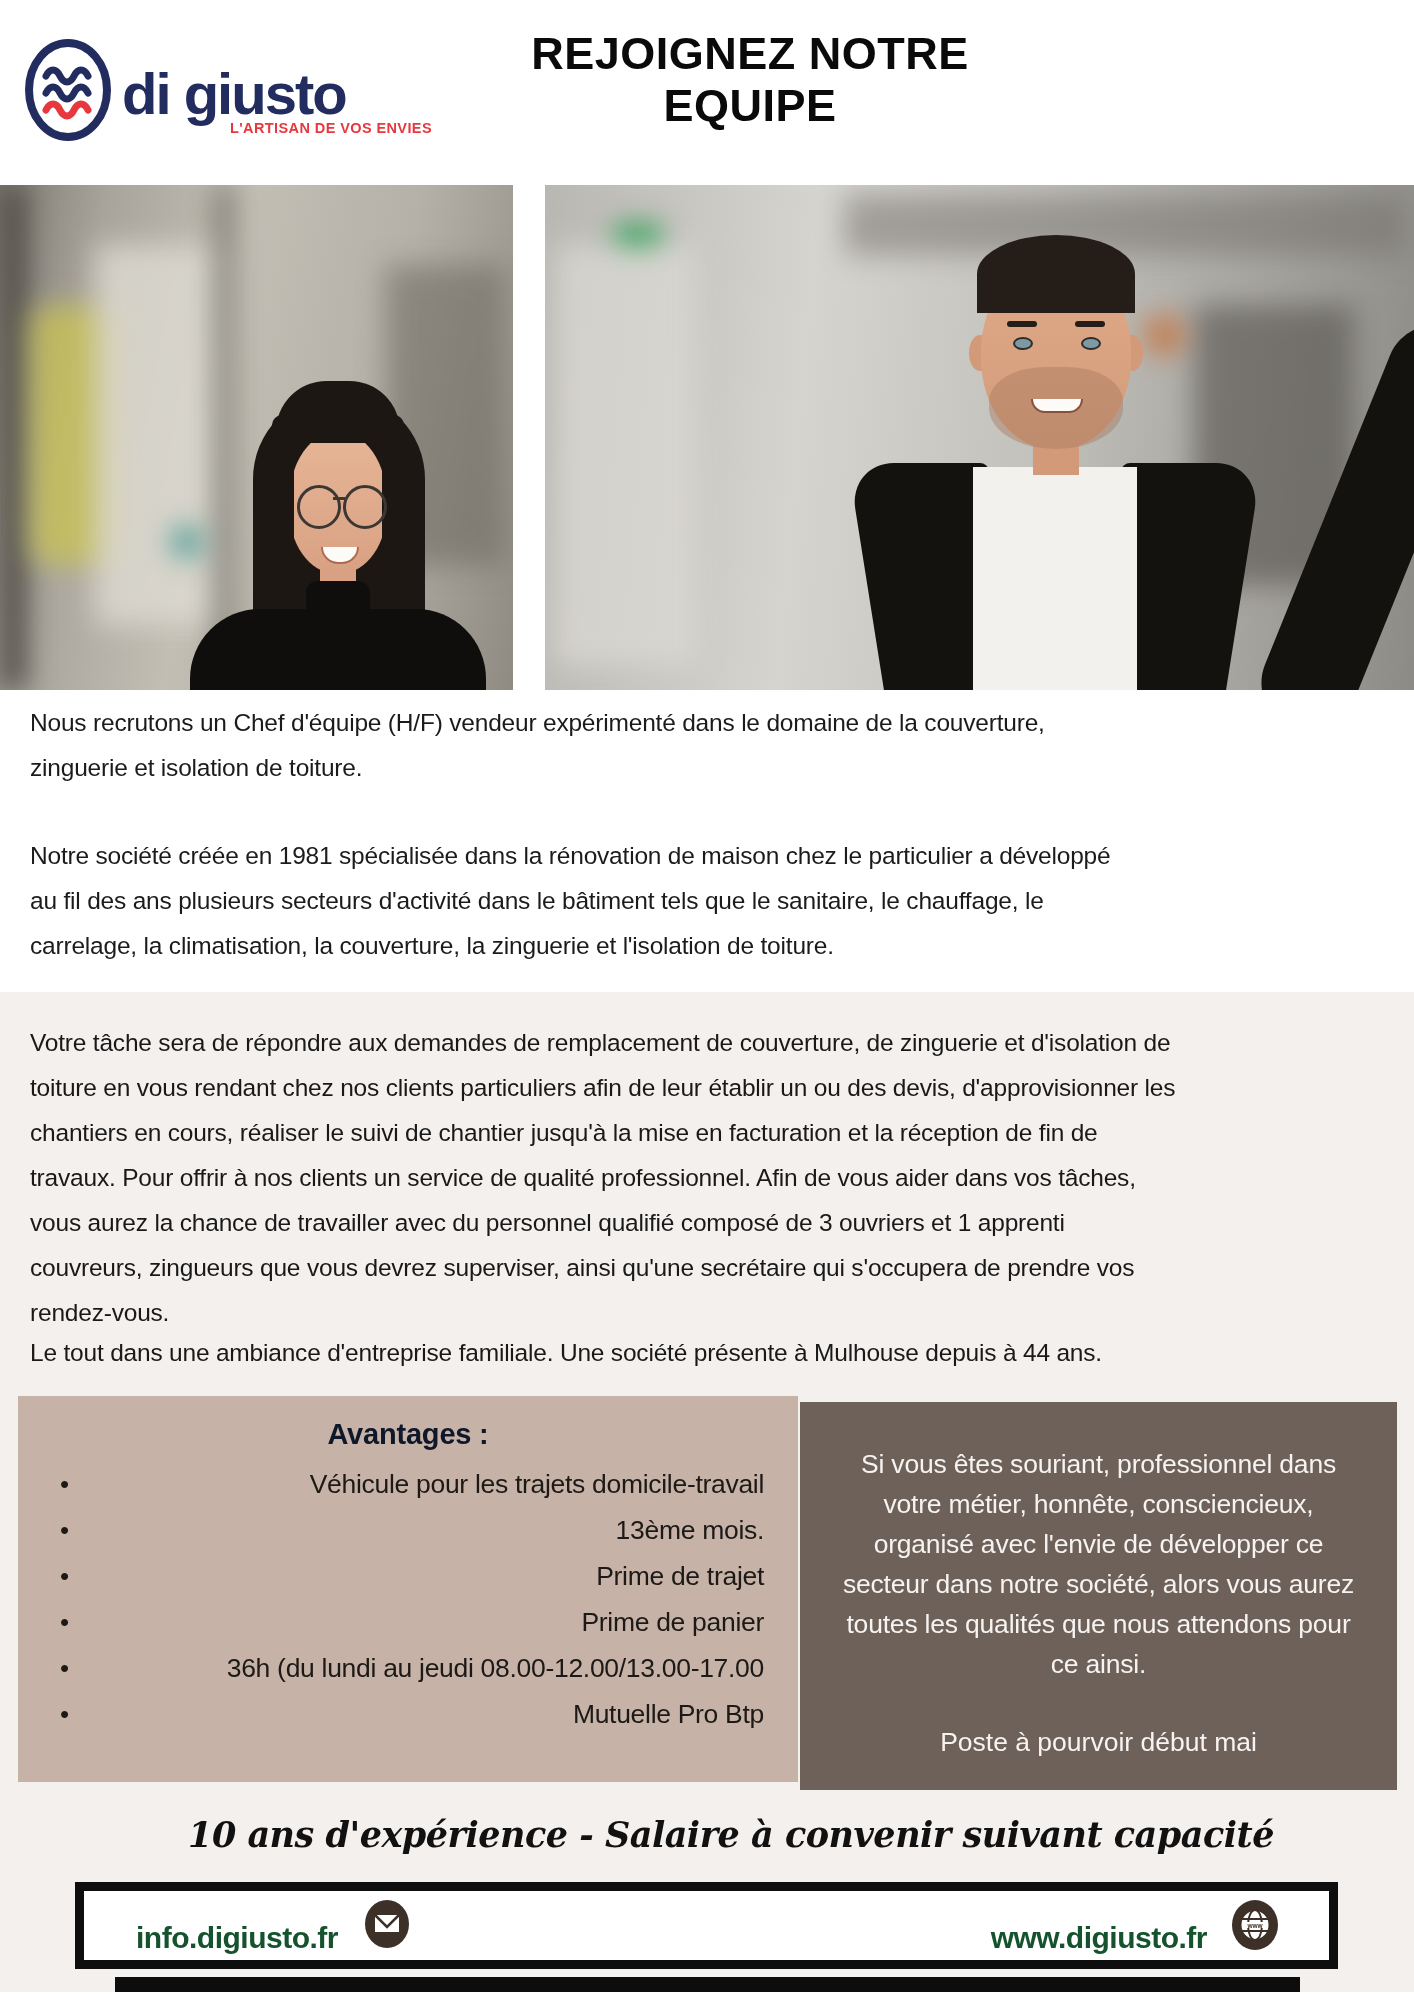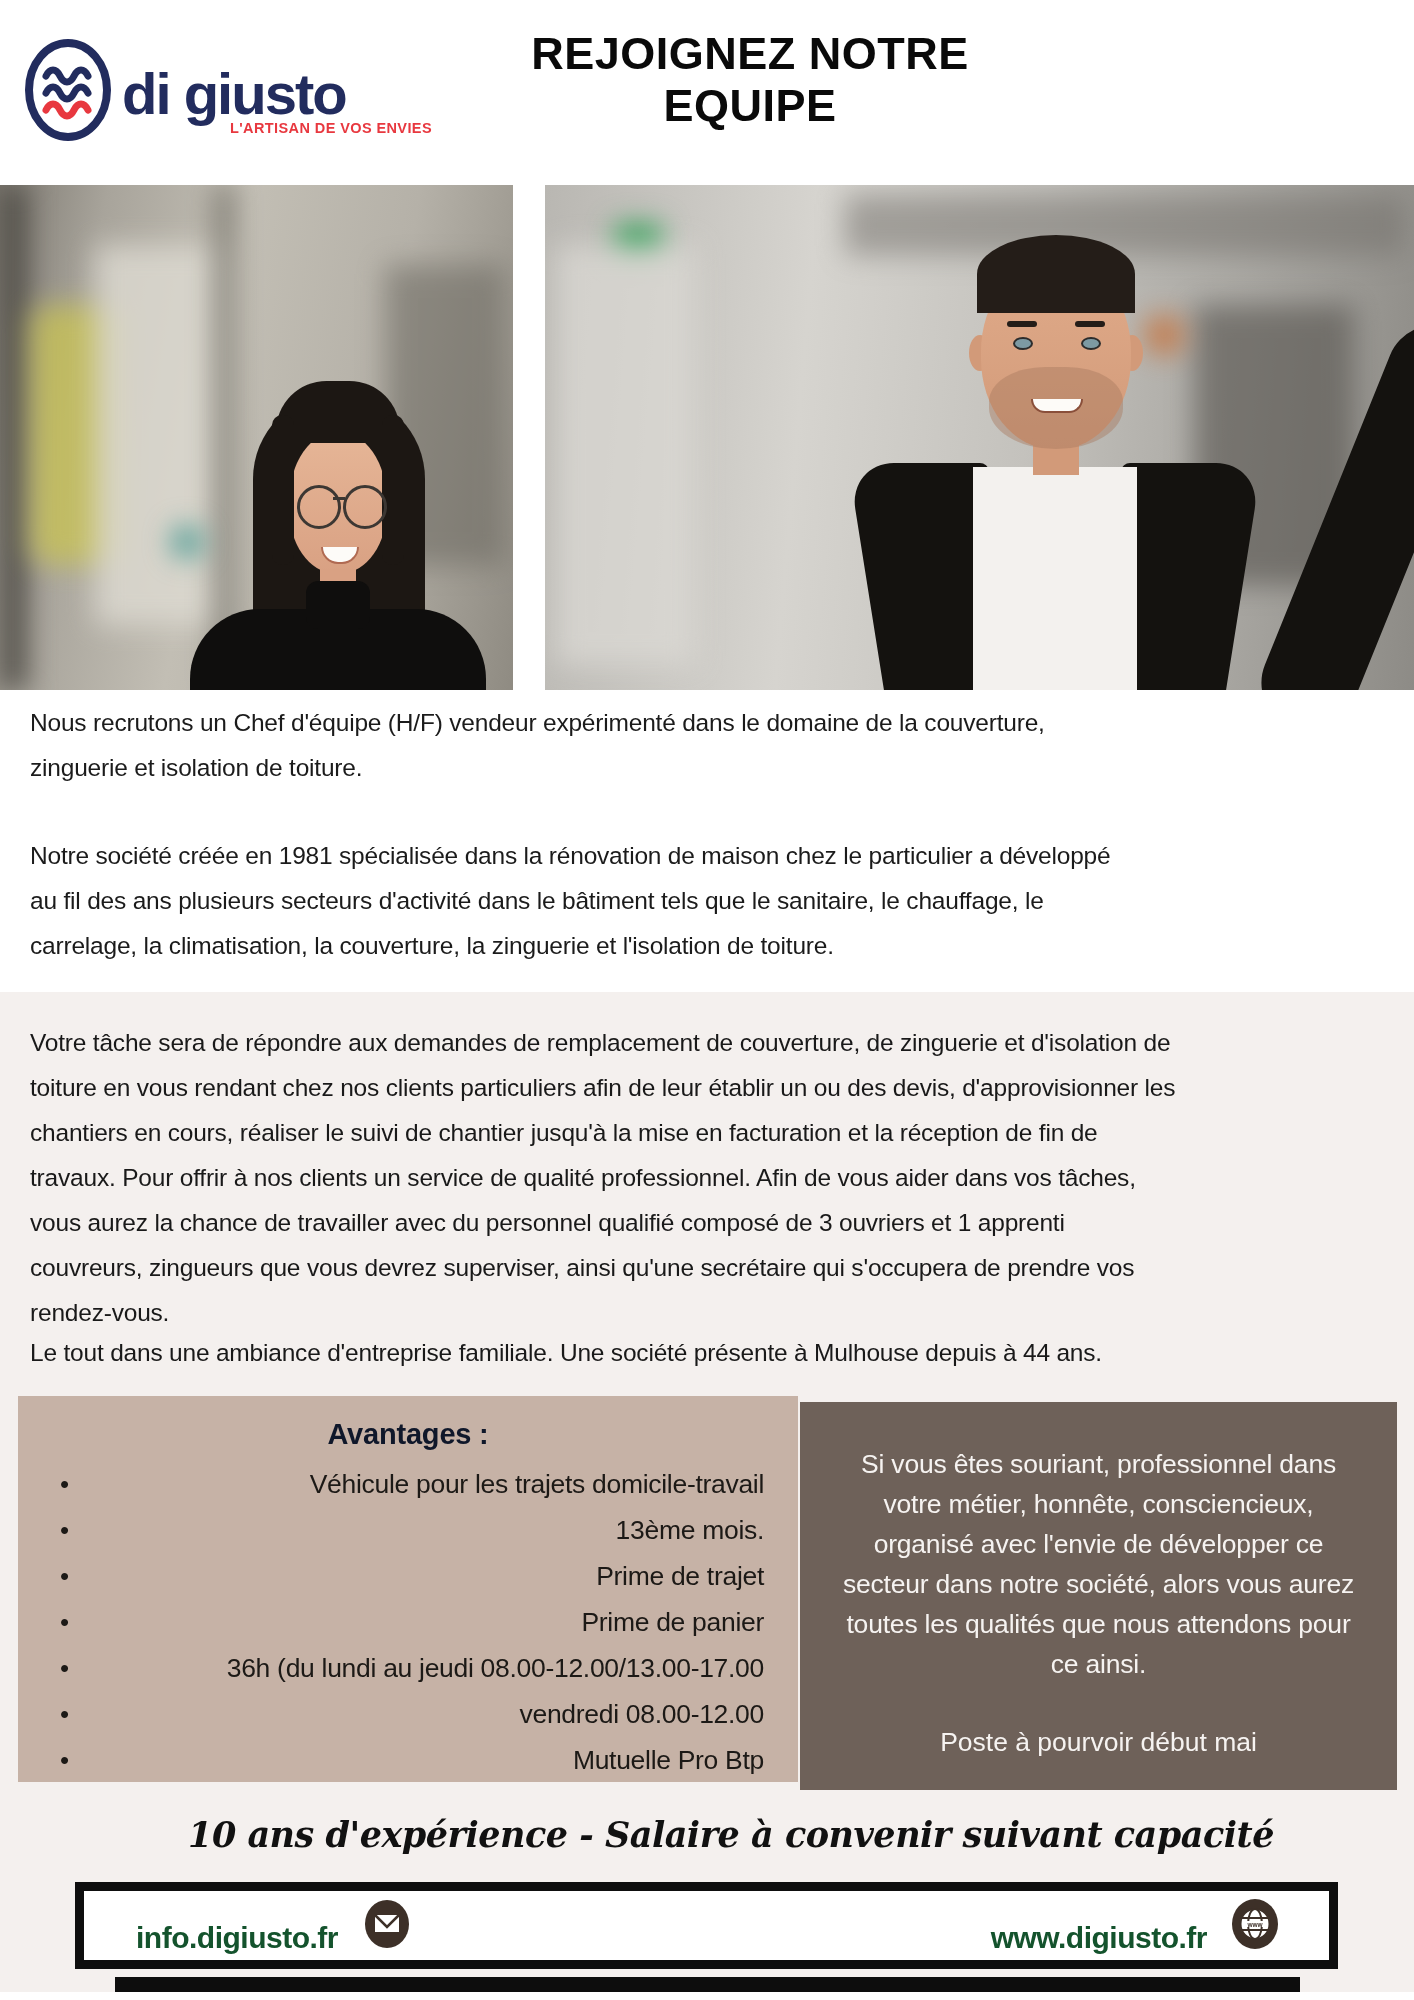--- a/index.html
+++ b/index.html
@@ -85,21 +85,21 @@
     position:absolute;left:0;top:822px;width:1414px;text-align:center;
     font-family:"DejaVu Serif",serif;font-style:italic;font-weight:700;
     font-size:35px;color:#111;letter-spacing:-.5px;padding-left:24px;
   }
   
   .footer-box{
     position:absolute;left:75px;top:890px;width:1263px;height:87px;
     box-sizing:border-box;border:9px solid #0e0e0e;background:#ffffff;
   }
   .footer-left{position:absolute;left:52px;top:50%;transform:translateY(-50%);display:flex;align-items:center;gap:26px;}
-  .footer-right{position:absolute;right:50px;top:50%;transform:translateY(-50%);display:flex;align-items:center;gap:24px;}
+  .footer-right{position:absolute;right:50px;top:50%;transform:translateY(-50%);display:flex;align-items:flex-end;gap:24px;}
   .footer-text{font-size:30px;font-weight:700;letter-spacing:-.5px;color:#14532d;white-space:nowrap;margin-top:24px;}
   .bottom-bar{position:absolute;left:115px;top:985px;width:1185px;height:15px;background:#0d0d0d;}
 </style>
 </head>
 <body>
 
 <div class="page">
 
   <div class="logo-icon">
     <svg width="88" height="104" viewBox="0 0 88 104">
@@ -170,21 +170,20 @@
     <div class="p4">Le tout dans une ambiance d'entreprise familiale. Une société présente à Mulhouse depuis à 44 ans.</div>
 
     <div class="advantages-box">
       <div class="advantages-title">Avantages :</div>
       <ul class="advantages-list">
         <li>Véhicule pour les trajets domicile-travail</li>
         <li>13ème mois.</li>
         <li>Prime de trajet</li>
         <li>Prime de panier</li>
         <li>36h (du lundi au jeudi 08.00-12.00/13.00-17.00</li>
-        <li>vendredi 08.00-12.00</li>
         <li>Mutuelle Pro Btp</li>
       </ul>
     </div>
 
     <div class="qualities-box">
       <p class="qualities-text">Si vous êtes souriant, professionnel dans votre métier, honnête, consciencieux, organisé avec l'envie de développer ce secteur dans notre société, alors vous aurez toutes les qualités que nous attendons pour ce ainsi.</p>
       <p class="qualities-note">Poste à pourvoir début mai</p>
     </div>
 
     <div class="experience-line">10 ans d'expérience - Salaire à convenir suivant capacité</div>

